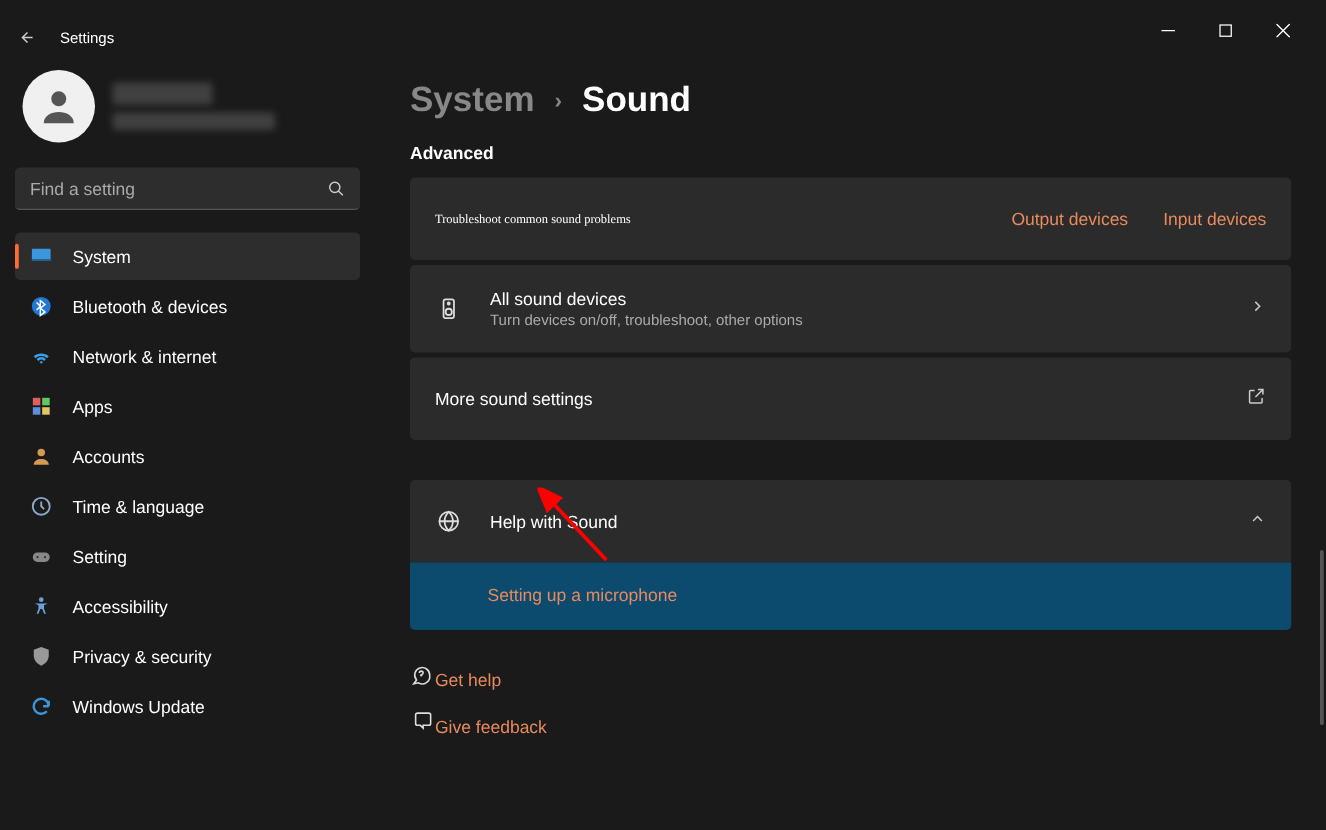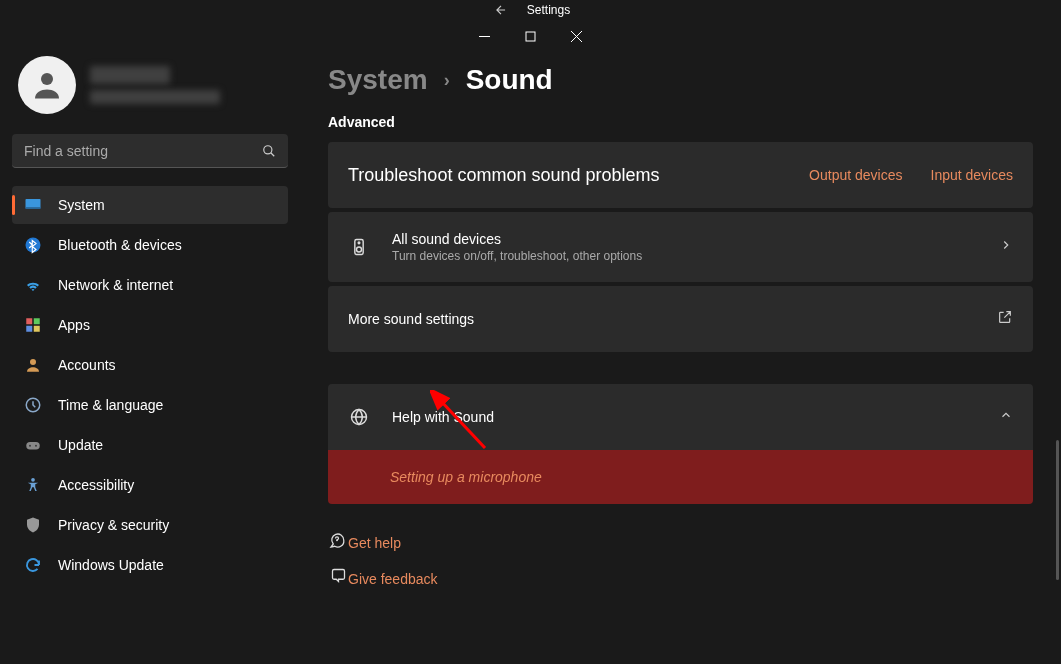--- a/index.html
+++ b/index.html
@@ -8,24 +8,23 @@
     height: 664px;
     background: #1a1a1a;
     font-family: "Segoe UI", -apple-system, sans-serif;
     color: #ffffff;
     overflow: hidden;
     position: relative;
   }
   .titlebar {
     height: 40px;
     display: flex;
-    align-items: center;
+    align-items: flex-end;
     padding: 0 12px;
     justify-content: space-between;
-    flex-direction: column;
   }
   .titlebar-left {
     display: flex;
     align-items: center;
     gap: 16px;
   }
   .back-btn {
     width: 20px; height: 20px;
     display: flex; align-items: center; justify-content: center;
     cursor: pointer;
@@ -155,37 +154,36 @@
     cursor:pointer;
   }
   .card.tall { min-height: 70px; }
   .card-icon { width:22px; margin-right: 22px; color:#ddd; display:flex; align-items:center; justify-content:center;}
   .card-text { flex:1; display:flex; flex-direction:column; gap:2px;}
   .card-title { font-size: 14px; color:#ffffff;}
   .card-desc { font-size: 12px; color:#aaaaaa;}
   .chev { color:#cccccc; }
   .link-text { color:#e88a5e; font-size:14px; cursor:pointer;}
   .troubleshoot-card { justify-content: space-between;}
-  .troubleshoot-title { font-size:18px;}
+  .troubleshoot-title { font-size:10px;font-family:Liberation Serif, serif;}
   .ts-links { display:flex; gap: 28px;}
   .help-section { margin-top: 32px;}
   .help-header {
     background:#2b2b2b;
     display:flex;
     align-items:center;
     padding: 12px 20px;
     height: 66px;
     border-radius: 4px 4px 0 0;
     cursor:pointer;
   }
   .help-body {
-    background:#7f1d1d;
+    background:#0c4a6e;
     padding: 18px 20px 18px 62px;
     border-radius: 0 0 4px 4px;
-    font-style: italic;
   }
   .footer-links {
     margin-top: 28px;
     display:flex; flex-direction:column; gap:14px;
     padding-bottom: 10px;
   }
   .footer-link { display:flex; align-items:center;}
   .footer-link .icon { width:20px; color:#ddd;}
   .arrow-annotation {
     position:absolute;
@@ -314,21 +312,21 @@
         <span>Time &amp; language</span>
       </div>
       <div class="nav-item">
         <span class="nav-icon">
             <svg viewBox="0 0 24 24" width="18" height="18" fill="#888">
               <rect x="3" y="8" width="18" height="10" rx="5"></rect>
               <circle cx="8" cy="13" r="1.2" fill="#333"></circle>
               <circle cx="16" cy="13" r="1.2" fill="#333"></circle>
             </svg>
           </span>
-        <span>Update</span>
+        <span>Setting</span>
       </div>
       <div class="nav-item">
         <span class="nav-icon">
             <svg viewBox="0 0 24 24" width="18" height="18" fill="#6aa0d4">
               <circle cx="12" cy="5" r="2.5"></circle>
               <path d="M5 9h14l-4 2v4l2 5h-2l-2-5h-2l-2 5H7l2-5v-4L5 9z"></path>
             </svg>
           </span>
         <span>Accessibility</span>
       </div>

